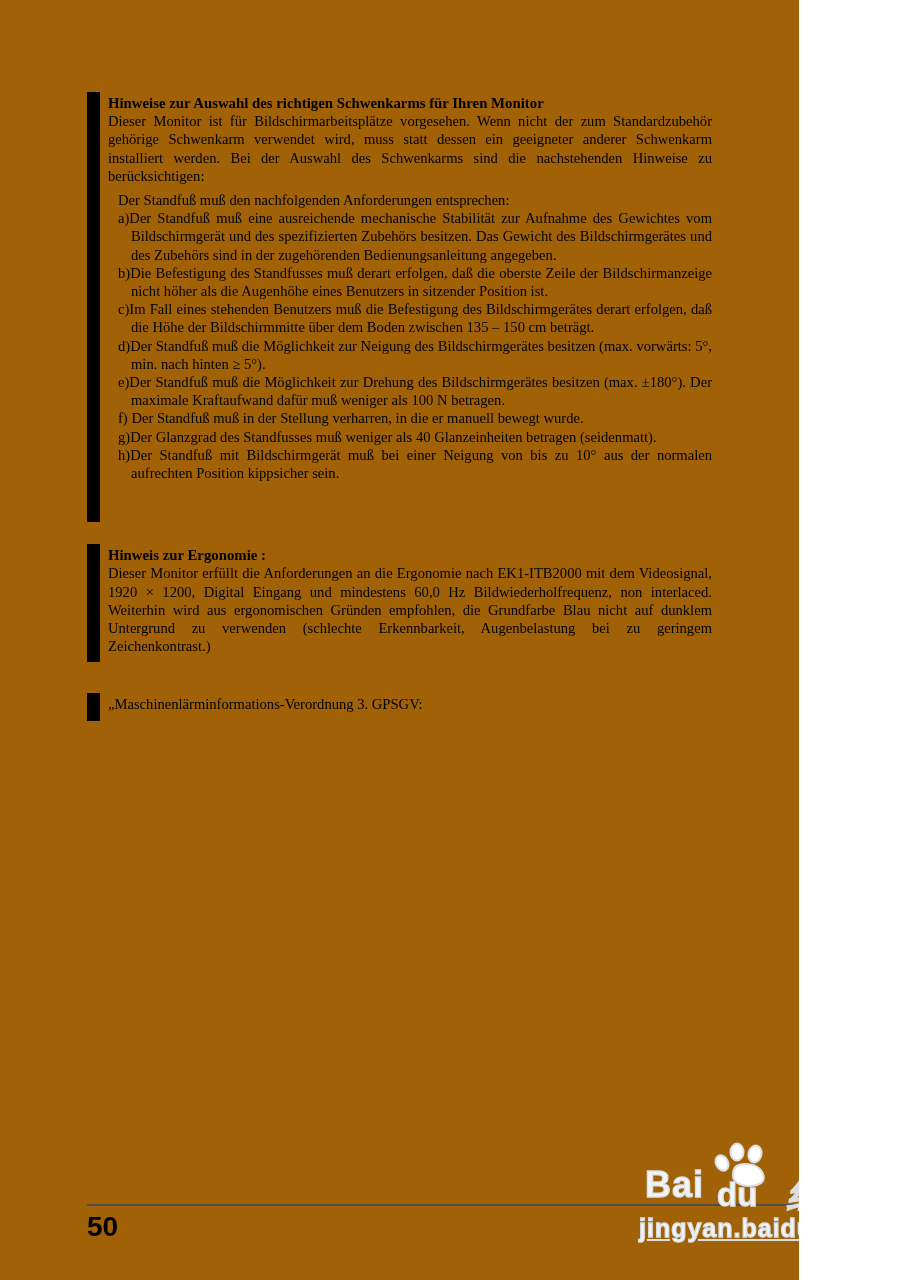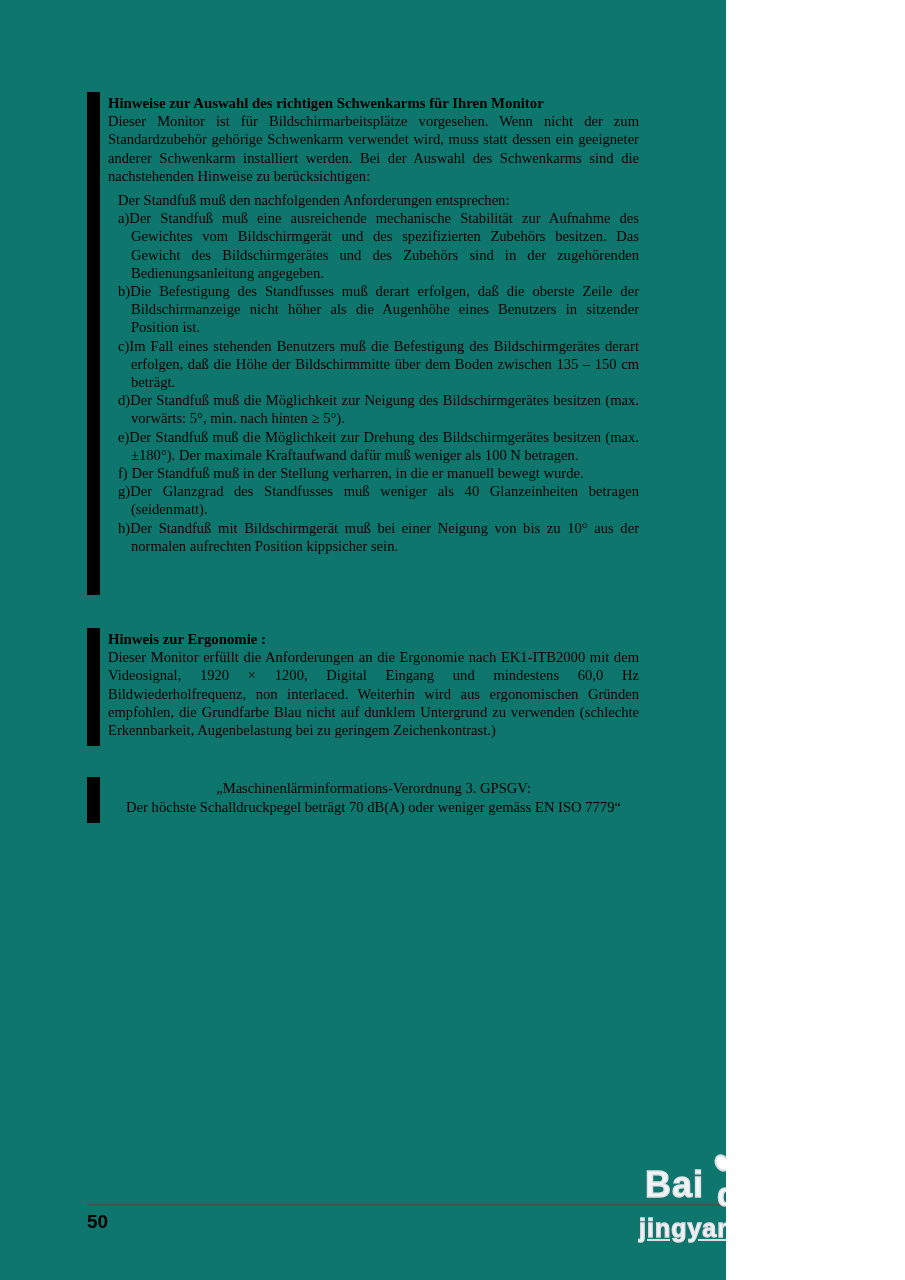--- a/index.html
+++ b/index.html
@@ -1,20 +1,20 @@
 <!DOCTYPE html>
 <html><head>
 <meta charset="utf-8">
 <style>
   html, body { margin: 0; padding: 0; background: #ffffff; }
   .page {
     position: relative;
-    width: 726px;
+    width: 799px;
     height: 1280px;
-    background: #0f766e;
+    background: #a16207;
     overflow: hidden;
     font-family: "Liberation Serif", "DejaVu Serif", serif;
     color: #000000;
   }
   .block {
     position: relative;
     margin-left: 87px;
     margin-right: 87px;
     padding-left: 21px;
   }
@@ -30,23 +30,23 @@
     line-height: 18.2px;
     font-weight: bold;
   }
   .block p {
     margin: 0;
     font-size: 14.6px;
     line-height: 18.2px;
     text-align: justify;
   }
   .block-1 { margin-top: 92px; padding-top: 2px; padding-bottom: 40px; }
-  .block-2 { margin-top: 33px; padding-top: 2px; padding-bottom: 7px; }
+  .block-2 { margin-top: 22px; padding-top: 2px; padding-bottom: 7px; }
   .block-3 { margin-top: 31px; padding-top: 2px; padding-bottom: 7px; }
-  .block-3 p { text-align: center; }
+  .block-3 p { text-align: left; }
   .reqs { margin-top: 6px; margin-left: 10px; }
   .req-intro { text-align: left; }
   .li {
     font-size: 14.6px;
     line-height: 18.2px;
     text-align: justify;
     padding-left: 13px;
     text-indent: -13px;
   }
   .footer-rule {
@@ -56,21 +56,21 @@
     width: 731px;
     height: 1.7px;
     background: #4f4f4f;
   }
   .page-number {
     position: absolute;
     left: 87px;
     top: 1211px;
     font-family: "Liberation Sans", sans-serif;
     font-weight: bold;
-    font-size: 19px;
+    font-size: 28px;
   }
   .watermark {
     position: absolute;
     left: 635px;
     top: 1128px;
     width: 240px;
     height: 120px;
     font-family: "Liberation Sans", sans-serif;
     font-weight: bold;
     pointer-events: none;
@@ -110,21 +110,20 @@
 
   <section class="block block-2">
     <div class="bar"></div>
     <h3>Hinweis zur Ergonomie :</h3>
     <p>Dieser Monitor erfüllt die Anforderungen an die Ergonomie nach EK1-ITB2000 mit dem Videosignal, 1920 × 1200, Digital Eingang und mindestens 60,0 Hz Bildwiederholfrequenz, non interlaced. Weiterhin wird aus ergonomischen Gründen empfohlen, die Grundfarbe Blau nicht auf dunklem Untergrund zu verwenden (schlechte Erkennbarkeit, Augenbelastung bei zu geringem Zeichenkontrast.)</p>
   </section>
 
   <section class="block block-3">
     <div class="bar"></div>
     <p>„Maschinenlärminformations-Verordnung 3. GPSGV:</p>
-    <p>Der höchste Schalldruckpegel beträgt 70 dB(A) oder weniger gemäss EN ISO 7779“</p>
   </section>
 
   <div class="footer-rule"></div>
   <div class="page-number">50</div>
 
   <div class="watermark">
     <svg class="wm-paw" width="62" height="46" viewBox="0 0 62 46">
       <g fill="#ffffff" stroke="#dbdfe4" stroke-width="2">
         <ellipse cx="11" cy="21" rx="6" ry="8" transform="rotate(-28 11 21)"></ellipse>
         <ellipse cx="26" cy="10" rx="6.5" ry="8.5"></ellipse>

